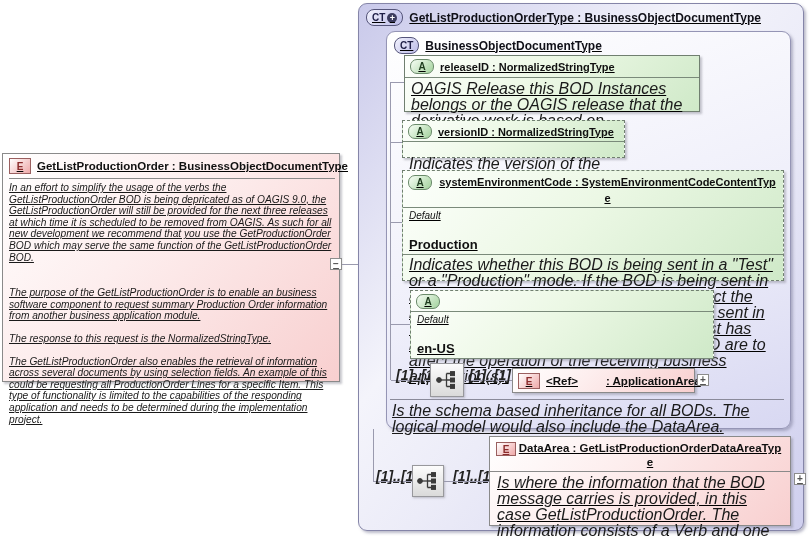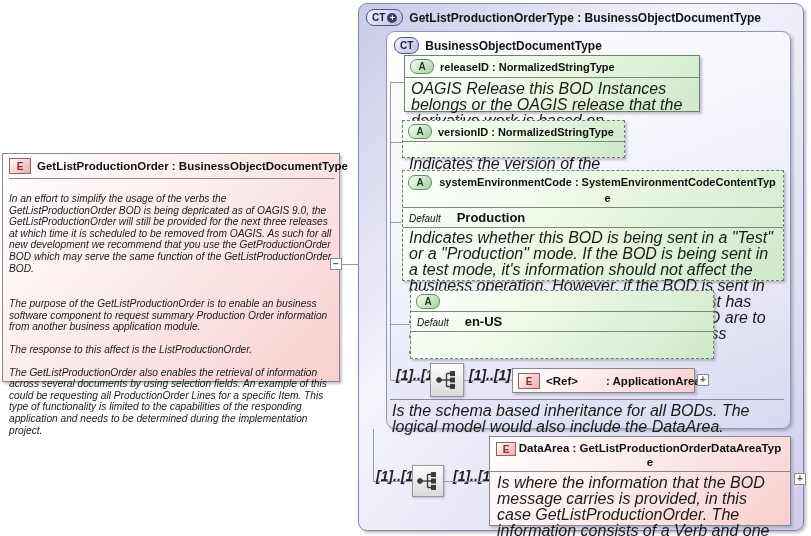--- a/index.html
+++ b/index.html
@@ -1,18 +1,18 @@
 <!DOCTYPE html>
 <html><head>
 <meta charset="utf-8">
 <style>
   html,body{margin:0;padding:0;}
   body{width:811px;height:536px;position:relative;background:#ffffff;
        font-family:"Liberation Sans", sans-serif;overflow:hidden;}
-  .abs{position:absolute;box-sizing:border-box;}
+  .abs{position:absolute;box-sizing:border-box;text-decoration:underline;}
   
   .node{border:1px solid #8a8a8a;box-shadow:2px 2px 2px rgba(130,130,145,.45);}
   .pink{background:linear-gradient(135deg,#ffffff 0%,#fdeeee 40%,#f8cfcf 100%);}
   .green{background:linear-gradient(135deg,#fdfffc 0%,#ecf8e5 45%,#cfe9c8 100%);border-color:#707f70;}
   .dashed{border-style:dashed;}
   .bigbox{border:1px solid #8585a8;border-radius:9px;box-shadow:2px 2px 3px rgba(120,120,150,.5);}
   .outerbg{background:linear-gradient(130deg,#c9c9ea 0%,#f4f4fb 38%,#ececf8 55%,#cfcfee 100%);}
   .innerbg{background:linear-gradient(160deg,#ffffff 0%,#efeffa 55%,#d8d8f2 100%);}
   
   .hdr{display:flex;align-items:center;gap:6px;padding:4px 6px 2px 6px;}
@@ -32,45 +32,45 @@
             font-size:10px;font-weight:bold;display:flex;align-items:center;gap:2px;}
   .plusc{width:10px;height:10px;border-radius:50%;background:#3c3c5e;color:#ffffff;
          font-size:9px;line-height:10px;text-align:center;font-weight:bold;}
   
   .sep{height:1px;background:#8a8a8a;}
   .sepg{height:1px;background:#7a8a7a;}
   .line{background:#9a9aae;}
   
   .ann{font-style:italic;font-size:16px;line-height:16px;color:#1a1a1a;}
   .annbox{padding:3px 6px;}
-  .defrow{display:flex;align-items:baseline;gap:16px;padding:2px 6px;}
+  .defrow{display:flex;align-items:baseline;gap:16px;padding:2px 6px;flex-direction:column;}
   .deflabel{font-style:italic;font-size:10px;color:#111;}
   .defval{font-weight:bold;font-size:13px;color:#111;}
   .card{font-size:14px;font-weight:bold;font-style:italic;color:#222;text-align:center;white-space:nowrap;}
   .pm{width:12px;height:12px;border:1px solid #8c8c8c;background:#ffffff;color:#555;
       font-size:10px;line-height:10px;text-align:center;font-weight:bold;}
   .seqicon{border:1px solid #98989c;background:linear-gradient(180deg,#fcfcfc,#dadada);
            box-shadow:1px 1px 2px rgba(140,140,150,.5);display:flex;align-items:center;justify-content:center;}
-  .para{margin:11px 0 11px 0;}
+  .para{margin:0 0 11px 0;}
   .para-gap{margin-bottom:24px;}
   .reftype{margin-left:22px;}
 </style>
 </head>
 <body>
 
 <div class="abs node pink" style="left:2px;top:153px;width:338px;height:229px;">
   <div class="hdr">
     <span class="badge-e">E</span>
     <span class="title">GetListProductionOrder : BusinessObjectDocumentType</span>
   </div>
   <div class="abs sep" style="left:6px;top:24px;width:326px;"></div>
   <div class="abs ann" style="left:6px;top:28px;width:327px;font-size:10.2px;line-height:11.6px;">
     <p class="para para-gap">In an effort to simplify the usage of the verbs the GetListProductionOrder BOD is being depricated as of OAGIS 9.0, the GetListProductionOrder will still be provided for the next three releases at which time it is scheduled to be removed from OAGIS.  As such for all new development we recommend that you use the GetProductionOrder BOD which may serve the same function of the GetListProductionOrder BOD.</p>
     <p class="para">The purpose of the GetListProductionOrder is to enable an business software component to request summary Production Order information from another business application module.</p>
-    <p class="para">The response to this affect is the ListProductionOrder.</p>
+    <p class="para">The response to this request is the NormalizedStringType.</p>
     <p class="para">The GetListProductionOrder also enables the retrieval of information across several documents by using selection fields.  An example of this could be requesting all ProductionOrder Lines for a specific Item.  This type of functionality is limited to the capabilities of the responding application and needs to be determined during the implementation project.</p>
   </div>
 </div>
 
 <div class="abs line" style="left:342px;top:264px;width:16px;height:1px;"></div>
 <div class="abs pm" style="left:330px;top:258px;">
   <span>−</span>
 </div>
 
 <div class="abs bigbox outerbg" style="left:358px;top:3px;width:446px;height:528px;">

